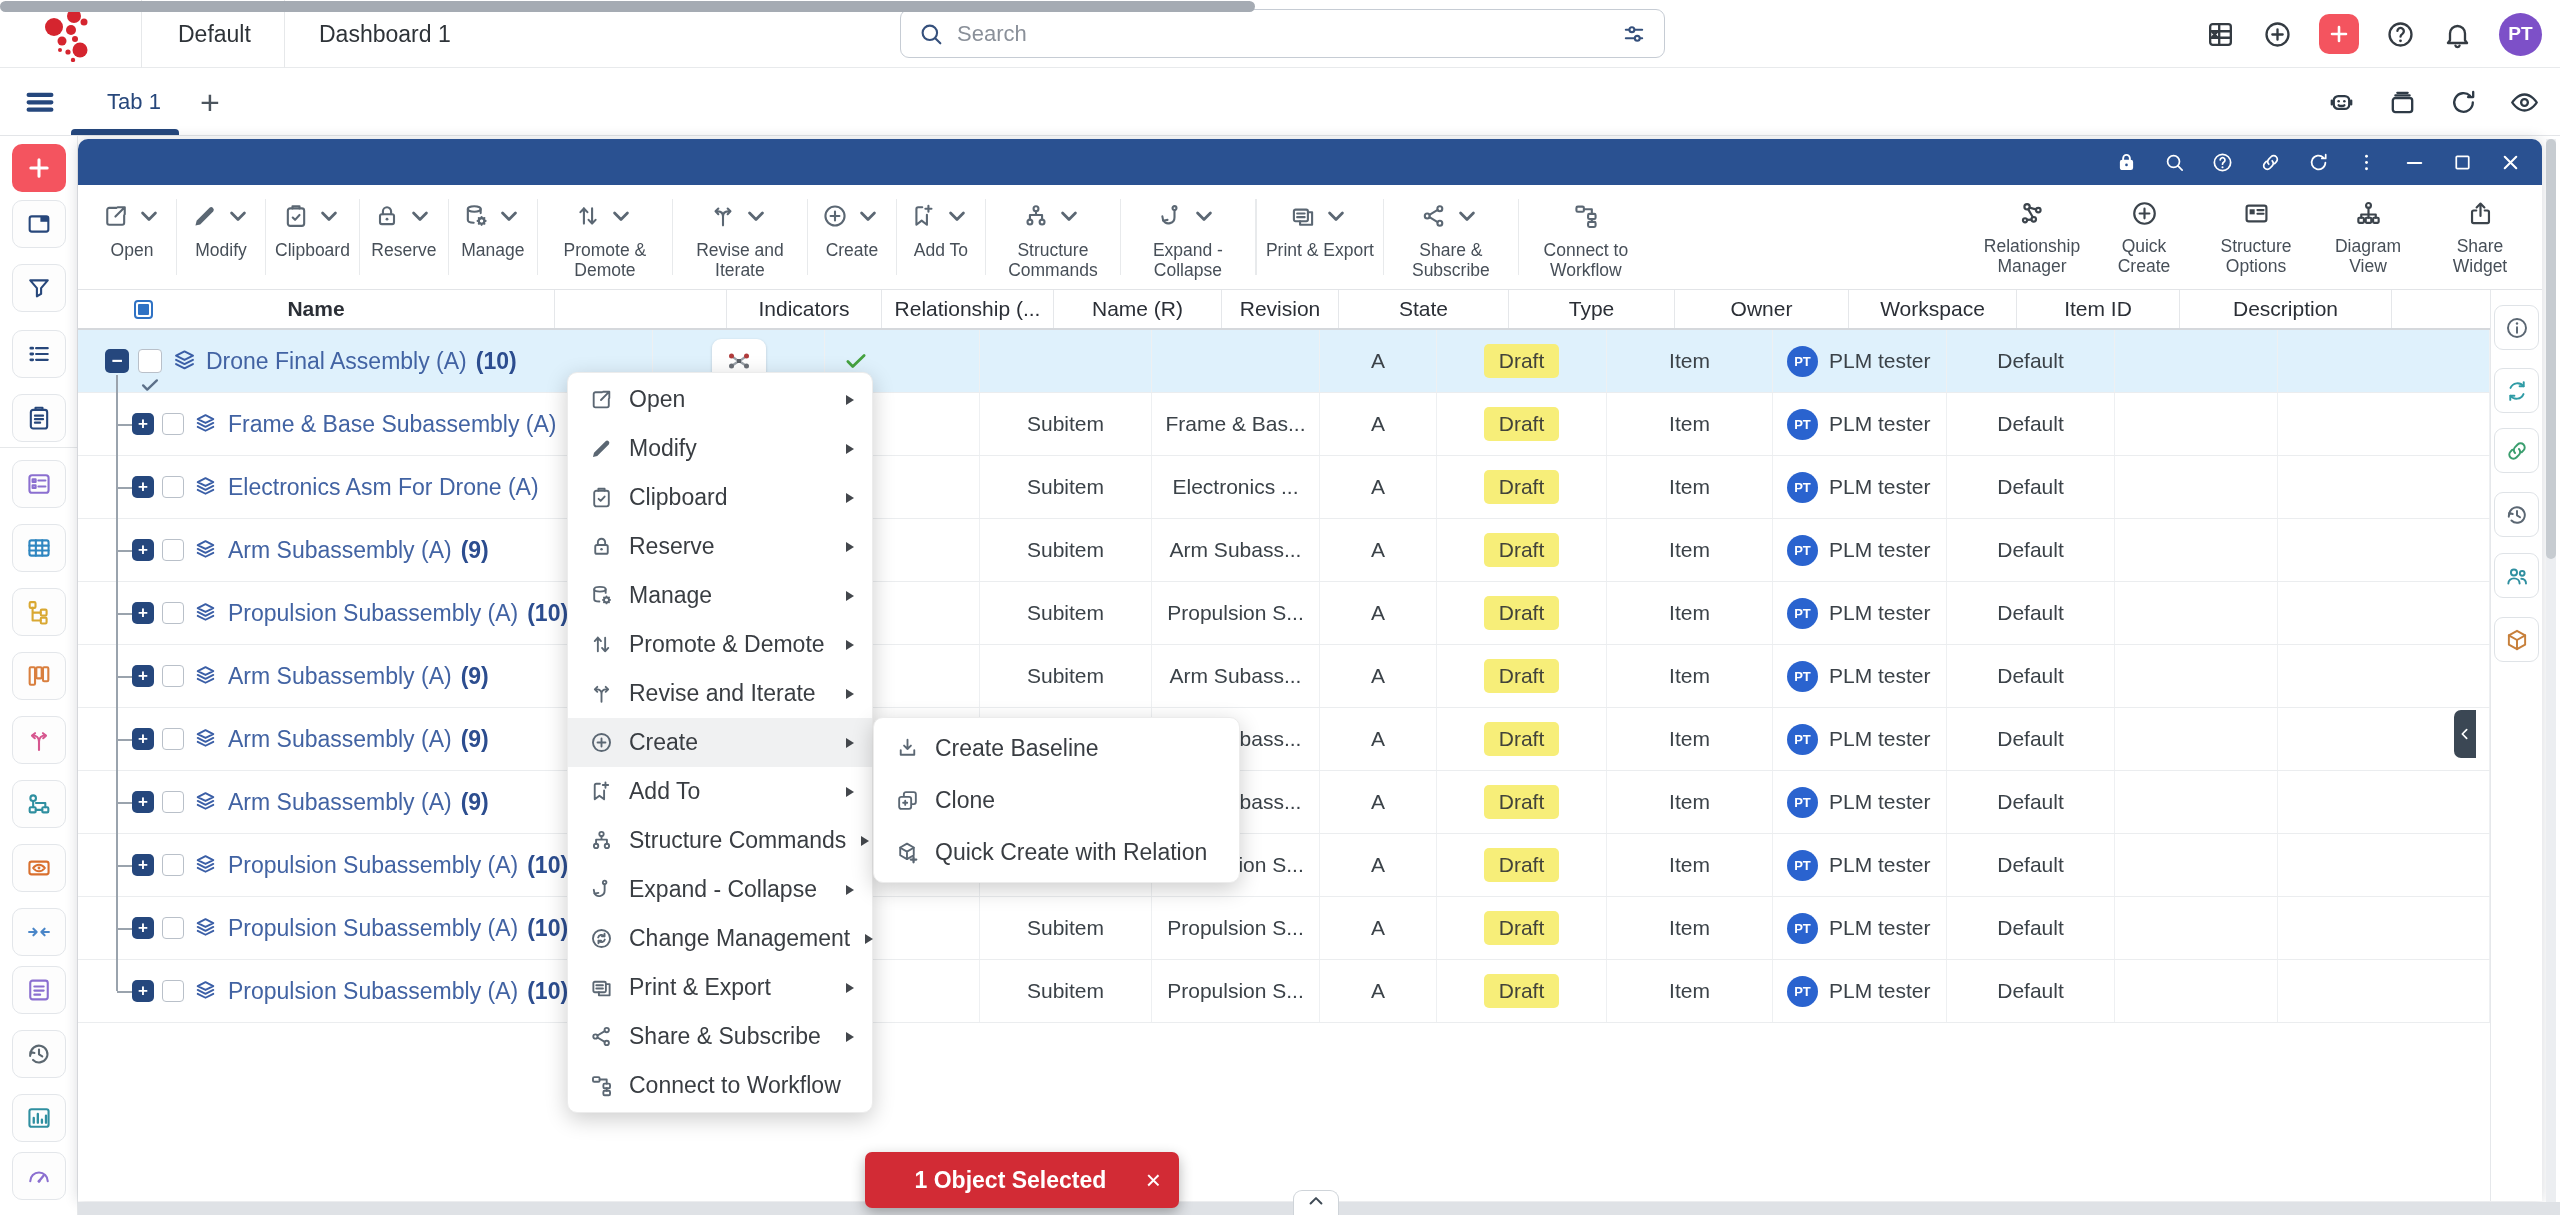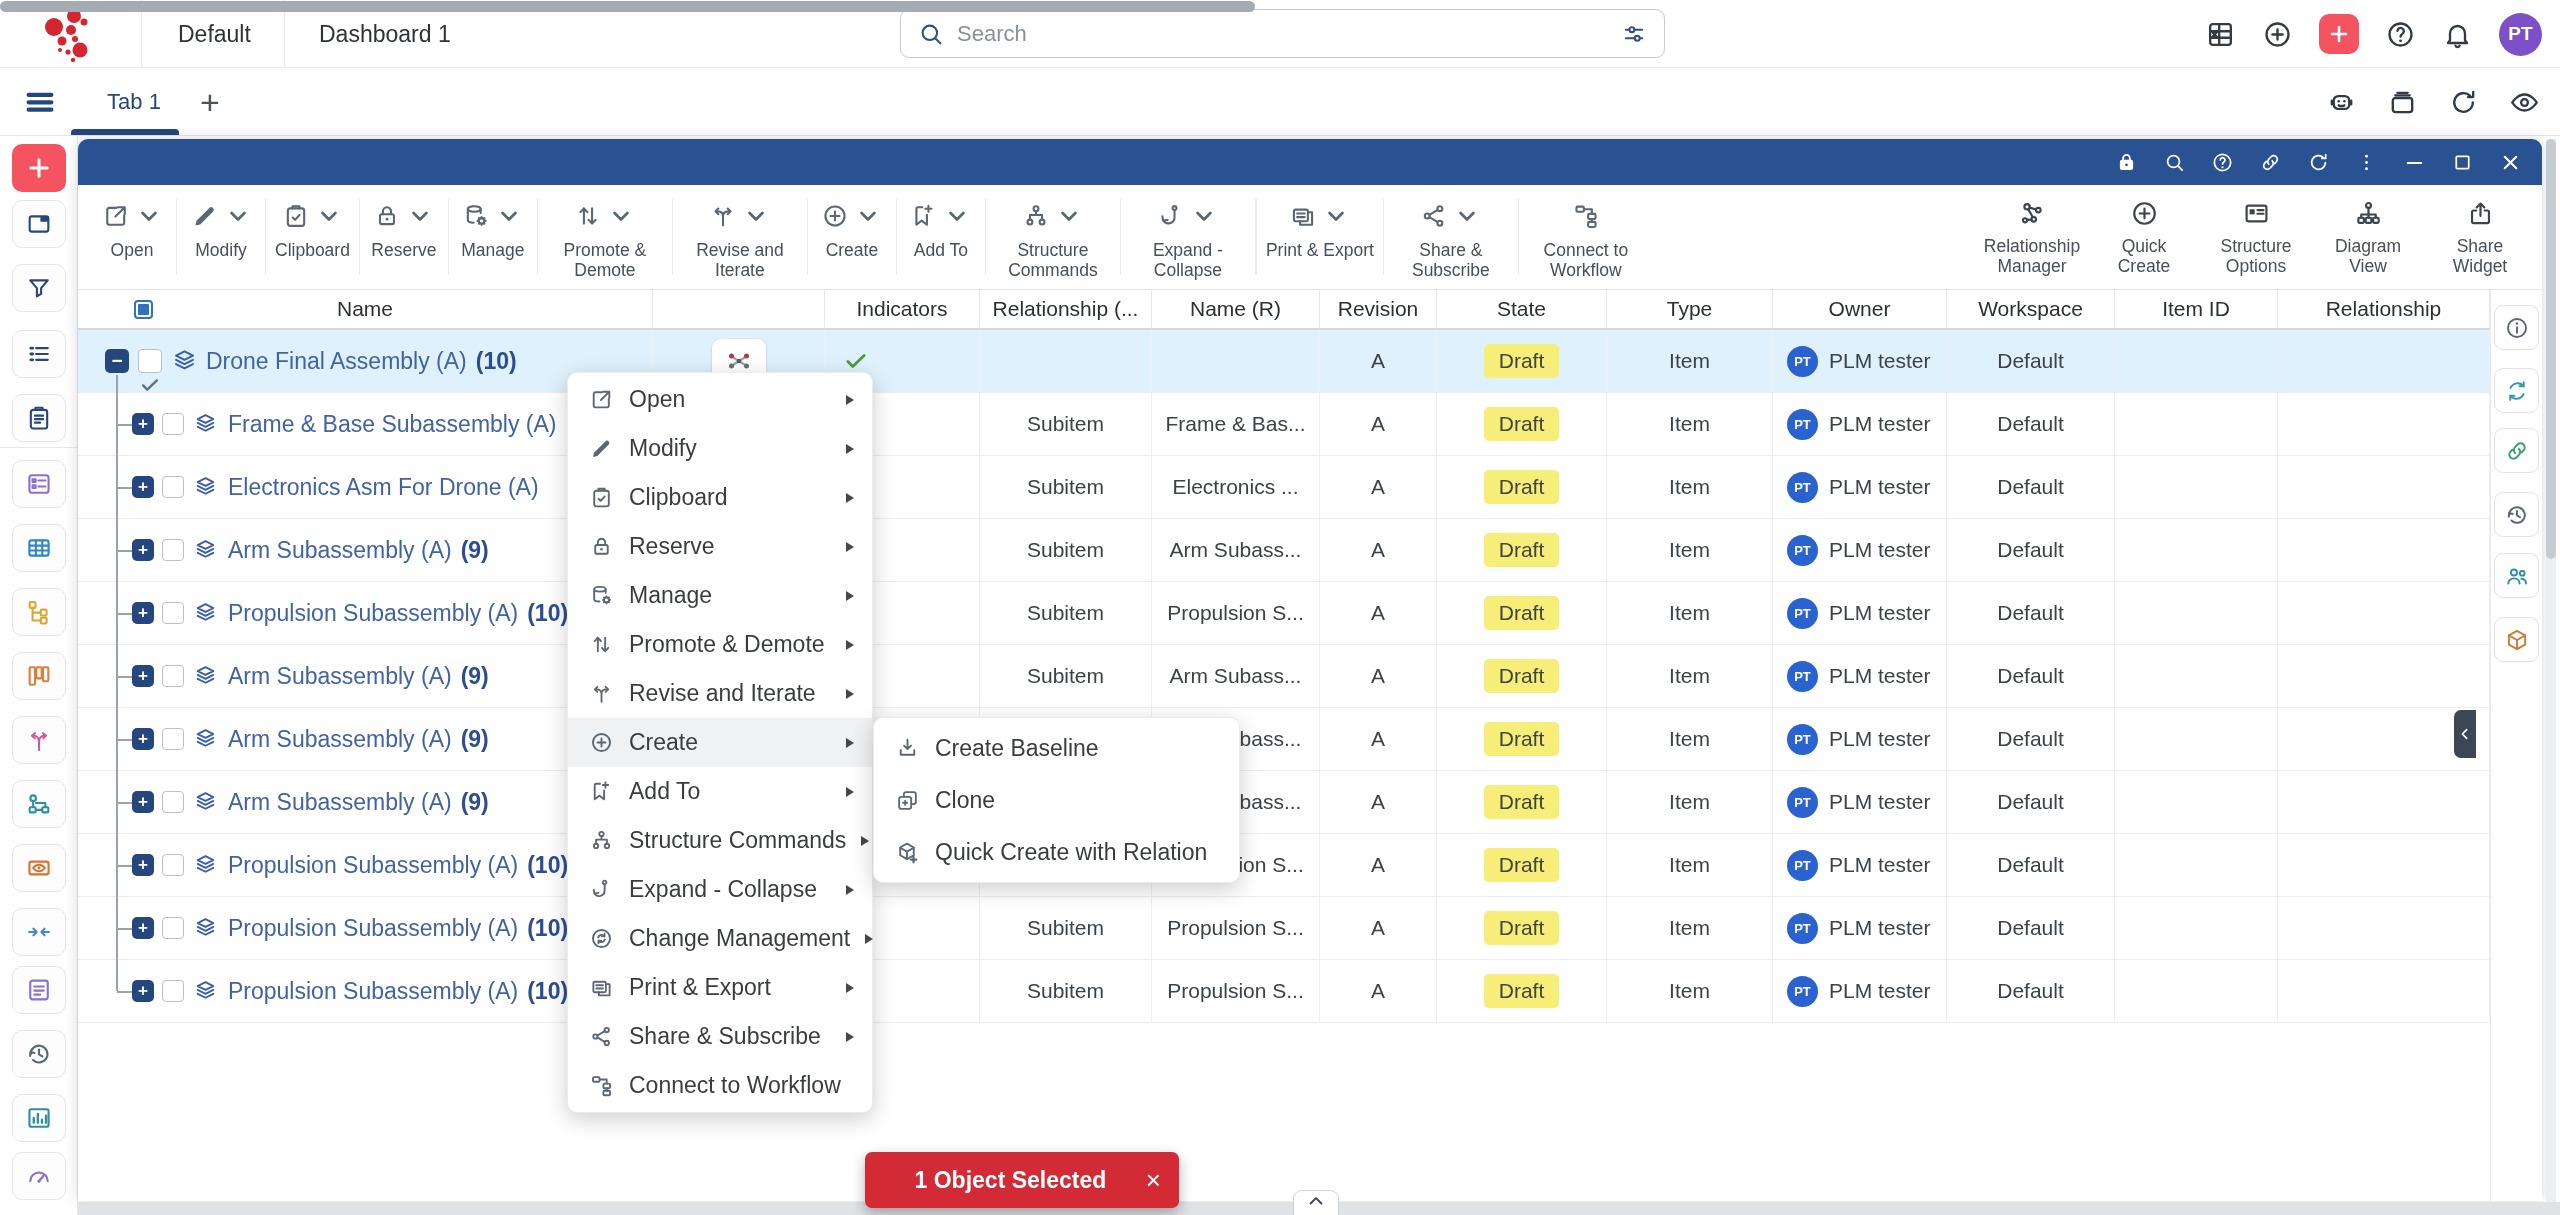--- a/index.html
+++ b/index.html
@@ -782,34 +782,34 @@
                 <path d="M12 14V3.8M12 3.8L8.8 7M12 3.8L15.2 7"></path>
               </svg>
             </span>
             <div class="lbl">Share Widget</div>
           </div>
         </div>
     </div>
 
     <div id="gridwrap">
       <div id="gridhead">
-          <div class="hc" style="width: 575px;">Name<span id="selall">
+          <div class="hc" style="width: 477px; font-weight: bold;">Name<span id="selall">
               <i></i>
             </span></div>
           <div class="hc" style="width: 172px;"></div>
           <div class="hc" style="width: 155px;">Indicators</div>
           <div class="hc" style="width: 172px;">Relationship (...</div>
           <div class="hc" style="width: 168px;">Name (R)</div>
           <div class="hc" style="width: 117px;">Revision</div>
           <div class="hc" style="width: 170px;">State</div>
           <div class="hc" style="width: 166px;">Type</div>
           <div class="hc" style="width: 174px;">Owner</div>
           <div class="hc" style="width: 168px;">Workspace</div>
           <div class="hc" style="width: 163px;">Item ID</div>
-          <div class="hc" style="width: 212px;">Relationship</div>
+          <div class="hc" style="width: 212px;">Description</div>
         </div>
       <div id="gridbody">
           <div class="grow sel">
             <div class="gc namecell" style="width: 575px;">
               <div class="xbox root">−</div>
               <div class="cb root"><span class="ico"><svg viewBox="0 0 24 24" fill="none" stroke="currentColor" stroke-width="1.8" stroke-linecap="round" stroke-linejoin="round">
                     <path d="M4.5 12.5l4.5 4.5L19.5 7" stroke-width="2.6"></path>
                   </svg></span></div>
               <span class="ico itico root">
                 <svg viewBox="0 0 24 24" fill="none" stroke="currentColor" stroke-width="1.8" stroke-linecap="round" stroke-linejoin="round">

